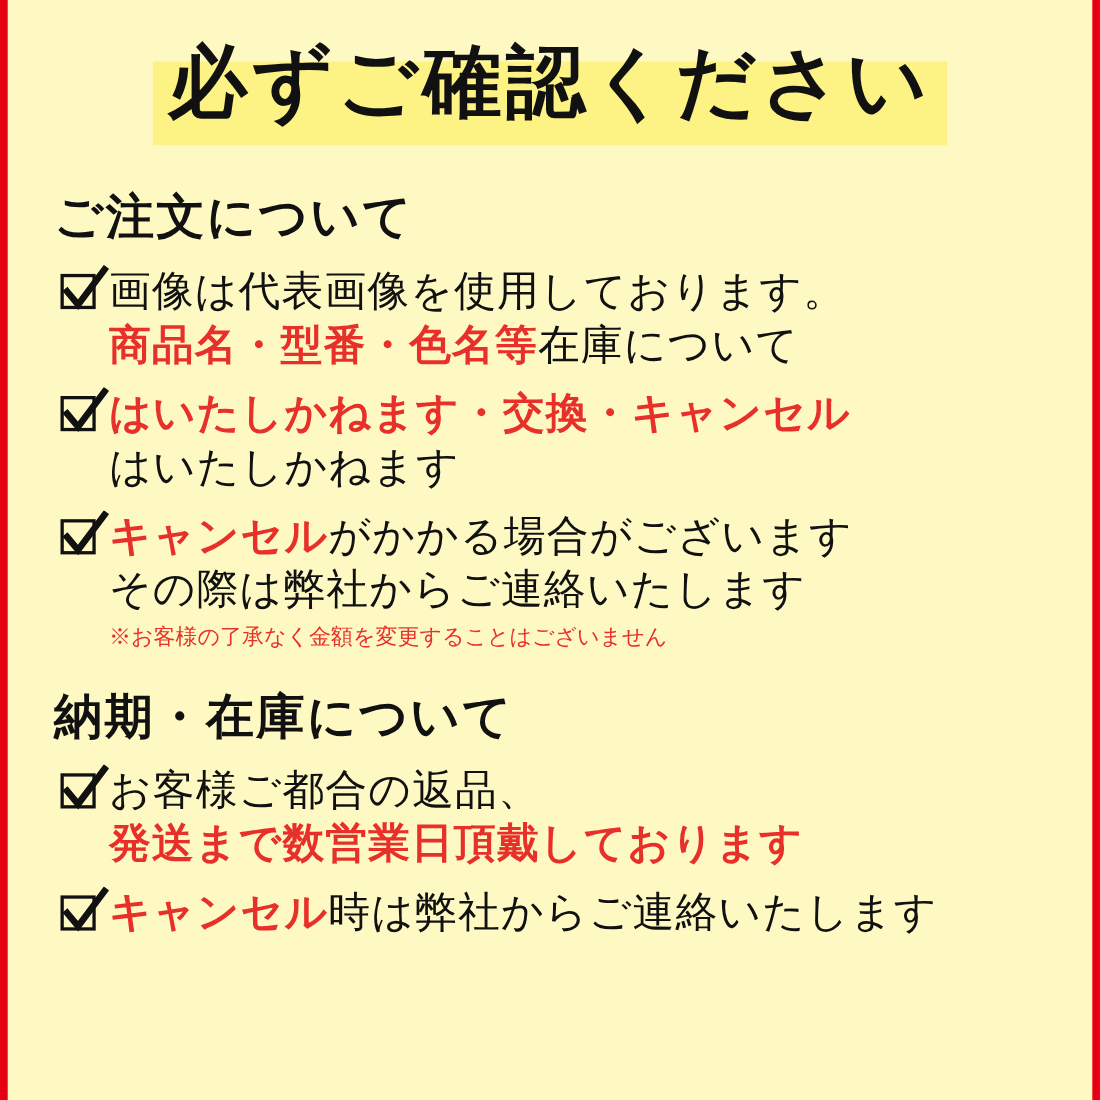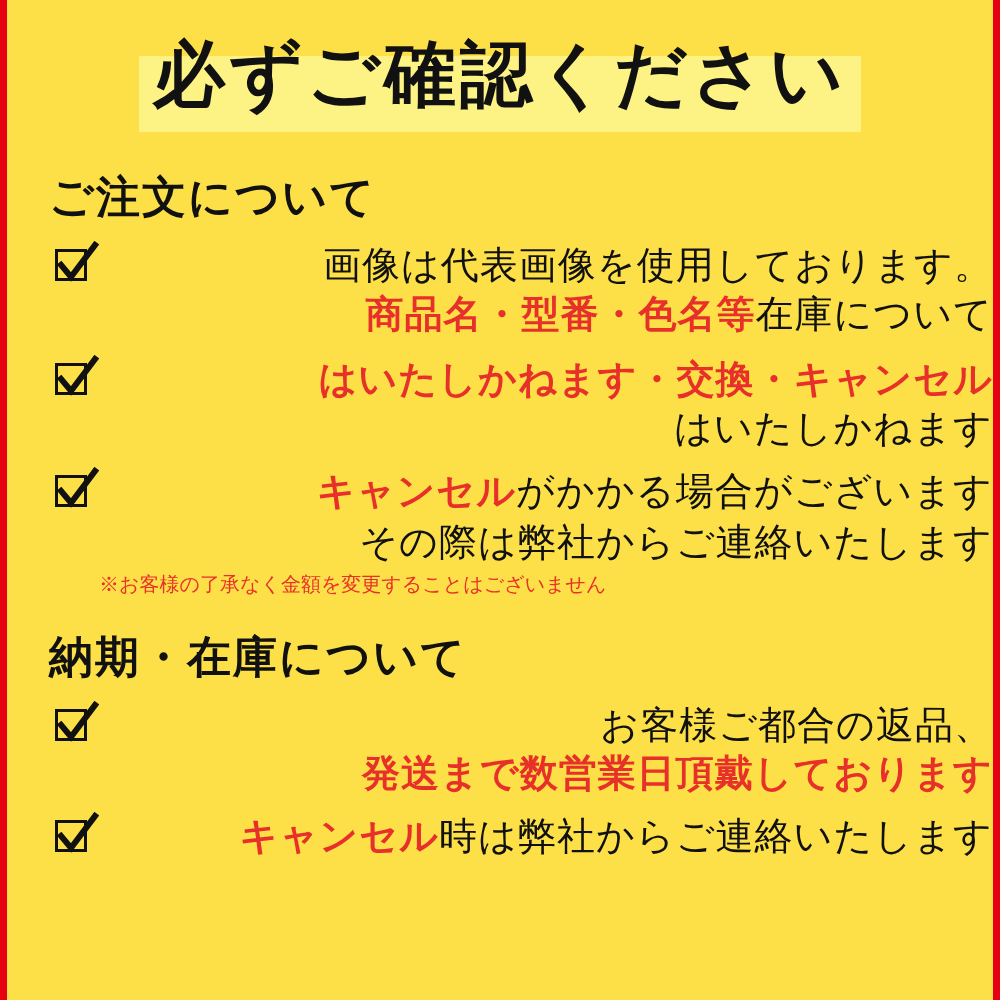--- a/index.html
+++ b/index.html
@@ -13,21 +13,21 @@
     font-family: "Liberation Serif", "DejaVu Serif", serif;
     overflow: hidden;
   }
   .page {
     position: relative;
     width: 1000px;
     height: 1000px;
     box-sizing: border-box;
     border-left: 7px solid #e60012;
     border-right: 7px solid #e60012;
-    background: #fde047;
+    background: #fef9c3;
   }
   .inner {
     position: absolute;
     left: 0;
     top: 0;
     width: 986px;
     height: 1000px;
     padding: 0;
   }
 
@@ -104,30 +104,28 @@
   }
   .lines {
     flex: 1 1 auto;
   }
   .line {
     font-size: 38px;
     line-height: 1.28;
     color: #111111;
     letter-spacing: 1px;
     white-space: nowrap;
-    text-align: right;
   }
   .line.red {
     color: #e8302a;
     font-weight: bold;
   }
   .line .red {
     color: #e8302a;
     font-weight: bold;
-    font-family: Liberation Mono, monospace;
   }
   .line .blk {
     color: #111111;
     font-weight: normal;
   }
   .note {
     font-size: 20px;
     color: #e8302a;
     letter-spacing: 0px;
     margin-top: 4px;

